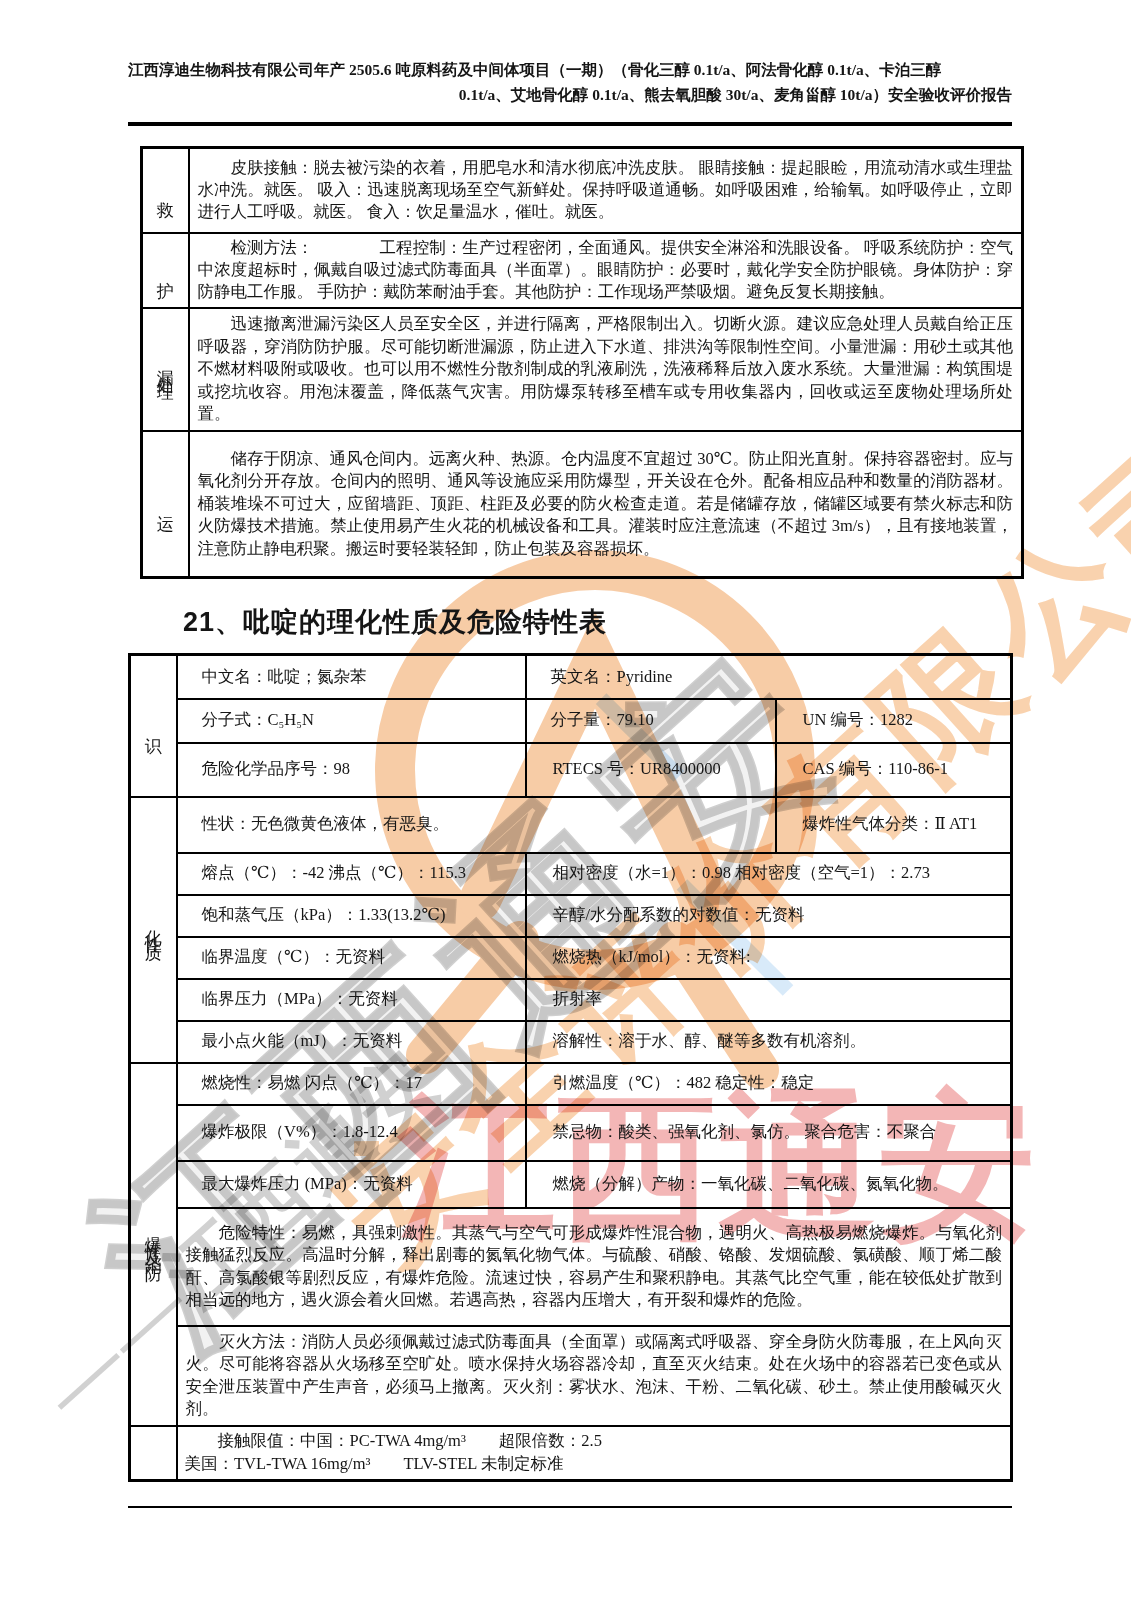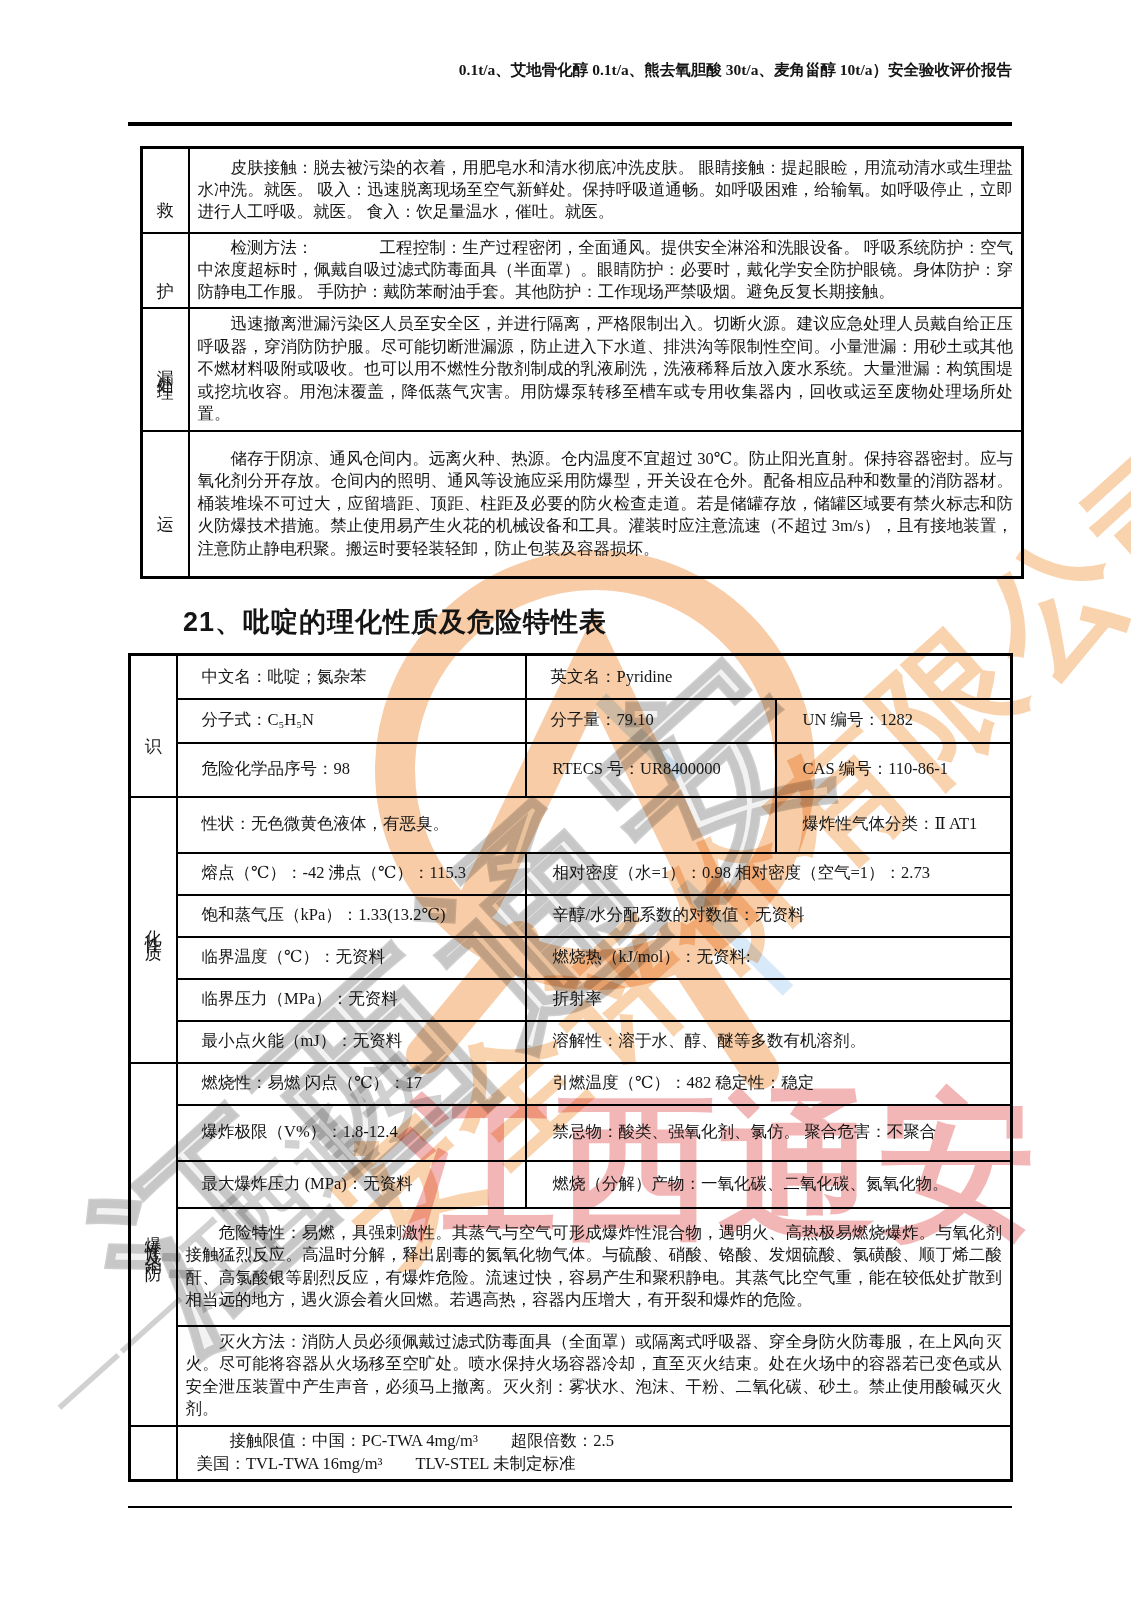--- a/index.html
+++ b/index.html
@@ -18,21 +18,21 @@
   
   table{border-collapse:collapse;table-layout:fixed;border:3px solid #000;}
   td{border:2px solid #000;vertical-align:middle;font-size:16.5px;line-height:1.36;padding:3px 8px;word-break:break-all;}
   .t1{position:absolute;left:128px;top:146px;width:884px;margin-left:12px;}
   .t2{position:absolute;left:128px;top:653px;width:884px;}
   td.label-cell{text-align:center;padding:2px 0;}
   .vtxt{writing-mode:vertical-rl;text-orientation:upright;letter-spacing:7px;font-size:17px;display:inline-block;}
   td.para{text-align:justify;text-indent:2em;}
   td.prop{padding-left:24px;}
   td.prop2{padding-left:26px;}
-  td.lines{padding-left:19px;}
+  td.lines{padding-left:7px;}
   td.lines .ln1{text-indent:2em;}
 
   
   .sec-title{position:absolute;left:183px;top:604px;font-family:"Liberation Sans","DejaVu Sans",sans-serif;
     font-weight:bold;font-size:27px;letter-spacing:1px;}
 
   
   .foot-rule{position:absolute;left:128px;top:1506px;width:884px;height:2px;background:#000;}
   .footer{position:absolute;left:128px;top:1512px;width:884px;font-size:15px;}
   .footer .company{position:absolute;left:0;top:0;}
@@ -78,20 +78,21 @@
       <path d="M190 470 L95 585" fill="none" stroke="#f0994e" stroke-width="38" stroke-linecap="round"></path>
       <path d="M345 470 L430 600" fill="none" stroke="#f0994e" stroke-width="38" stroke-linecap="round"></path>
     </svg>
     <div class="wm-orange-text">安全评价有限公司</div>
     <div class="wm-pink">江西通安</div>
     <div class="wm-blue1"></div>
     <div class="wm-blue2"></div>
   </div>
 
   <div class="header">
+    <div class="l1">江西淳迪生物科技有限公司年产 2505.6 吨原料药及中间体项目（一期）（骨化三醇 0.1t/a、阿法骨化醇 0.1t/a、卡泊三醇</div>
     <div class="l2">0.1t/a、艾地骨化醇 0.1t/a、熊去氧胆酸 30t/a、麦角甾醇 10t/a）安全验收评价报告</div>
   </div>
   <div class="hr-thick"></div>
 
   <table class="t1">
     <colgroup>
         <col style="width:47px">
         <col>
       </colgroup>
     <tbody>

